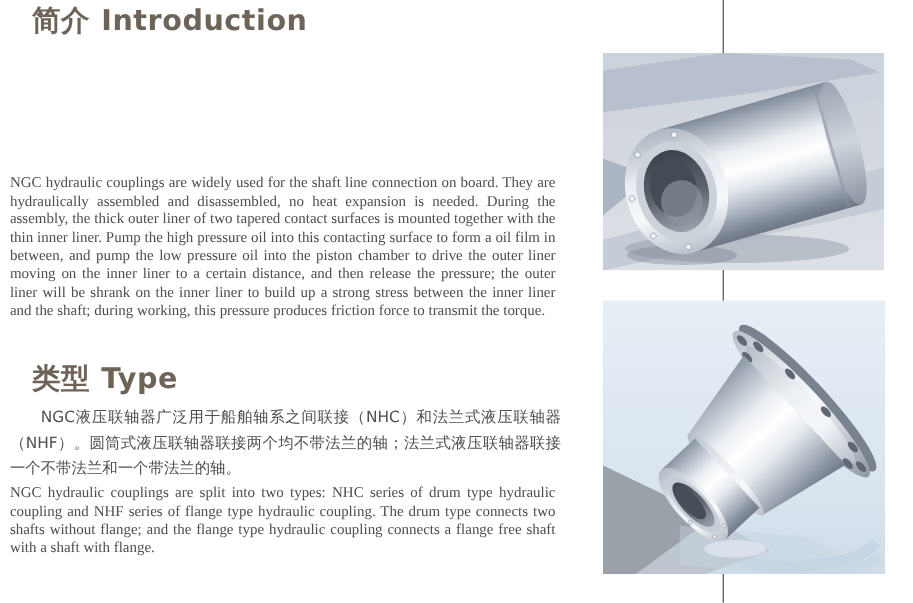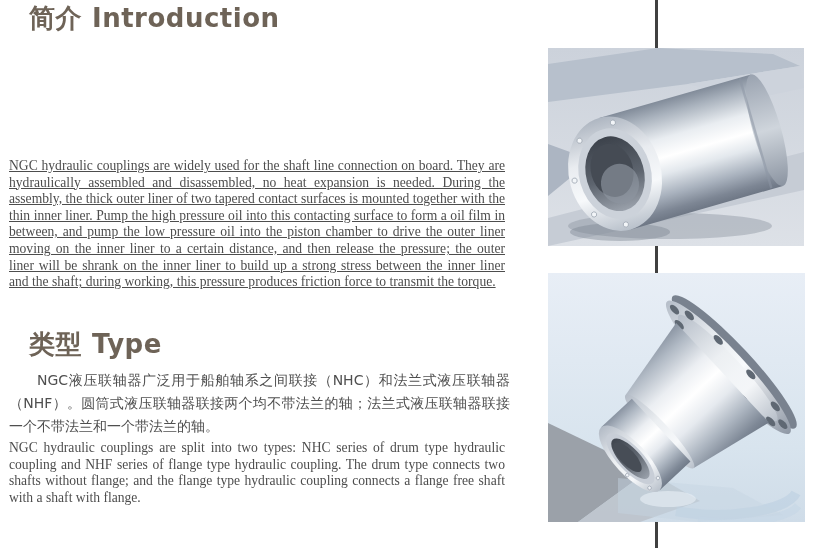--- a/index.html
+++ b/index.html
@@ -6,21 +6,21 @@
   html, body { background: #ffffff; }
   body {
     width: 830px; height: 548px;
     font-family: "Liberation Serif", serif;
     overflow: hidden;
   }
   .page {
     position: relative;
     width: 658px; height: 548px;
     background: #ffffff;
-    border-right: 3px solid #404040;
+    border-right: 1px solid #404040;
   }
   .heading {
     position: absolute;
     left: 29px;
     font-family: "DejaVu Sans", "Liberation Sans", sans-serif;
     font-weight: 700;
     font-size: 26px;
     color: #6e6357;
     letter-spacing: 0.5px;
     white-space: nowrap;
@@ -46,21 +46,21 @@
   .para-en {
     position: absolute;
     left: 9px;
     width: 496px;
     font-family: "Liberation Serif", "DejaVu Serif", serif;
     font-size: 13.6px;
     line-height: 16.6px;
     color: #4d4d4d;
     text-align: justify;
   }
-  #para-en-1 { top: 158px; text-decoration: underline; }
+  #para-en-1 { top: 158px; }
   #para-en-2 { top: 440px; font-family: Liberation Serif, serif; }
 
   figure.product {
     position: absolute;
     left: 548px;
     overflow: hidden;
   }
   #fig-drum   { top: 48px;  width: 256px; height: 198px; }
   #fig-flange { top: 273px; width: 257px; height: 249px; }
   figure.product svg { display: block; }

